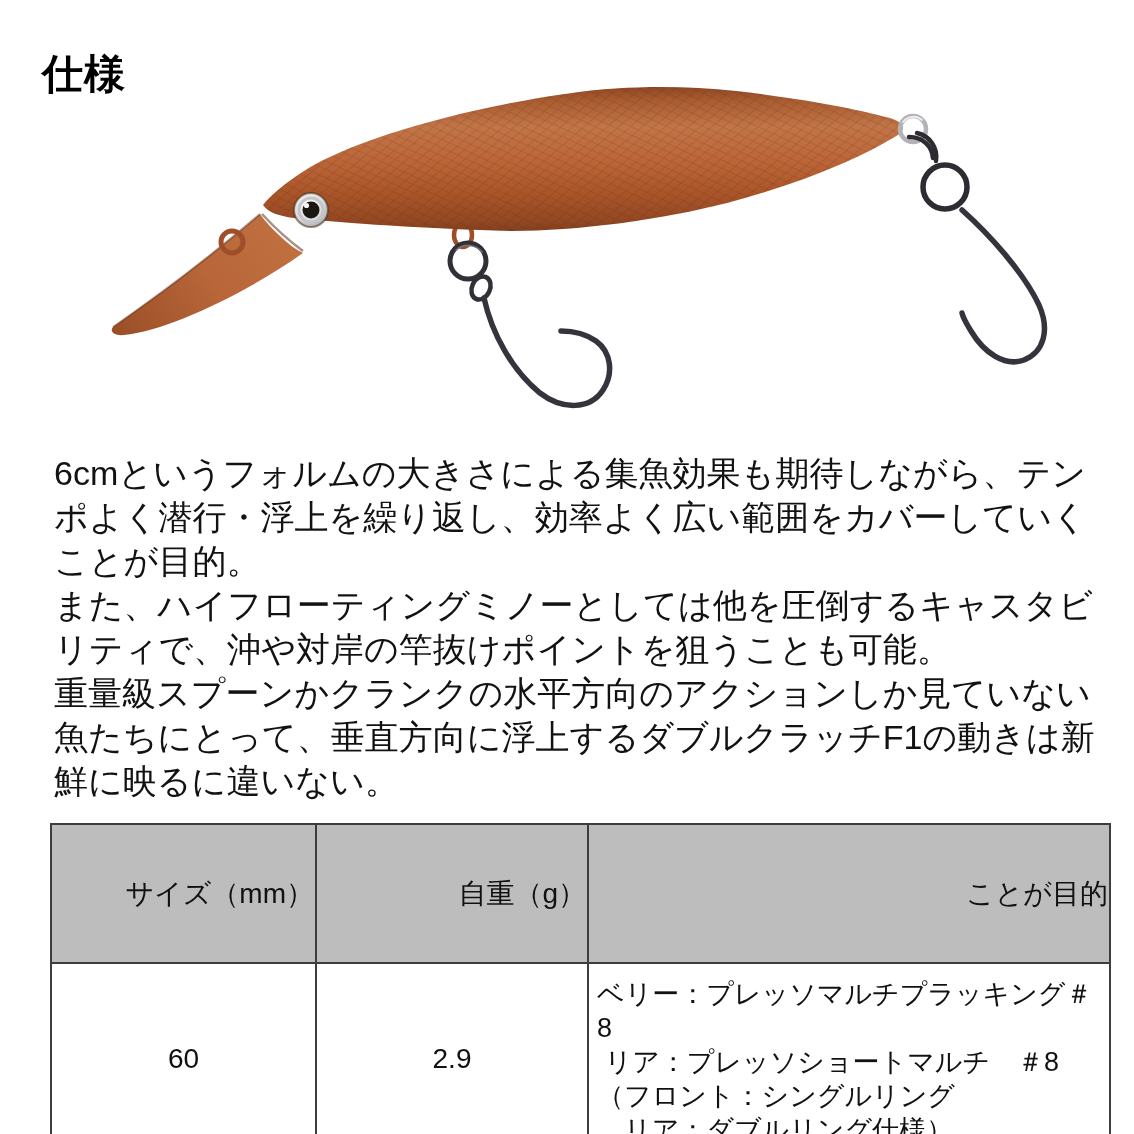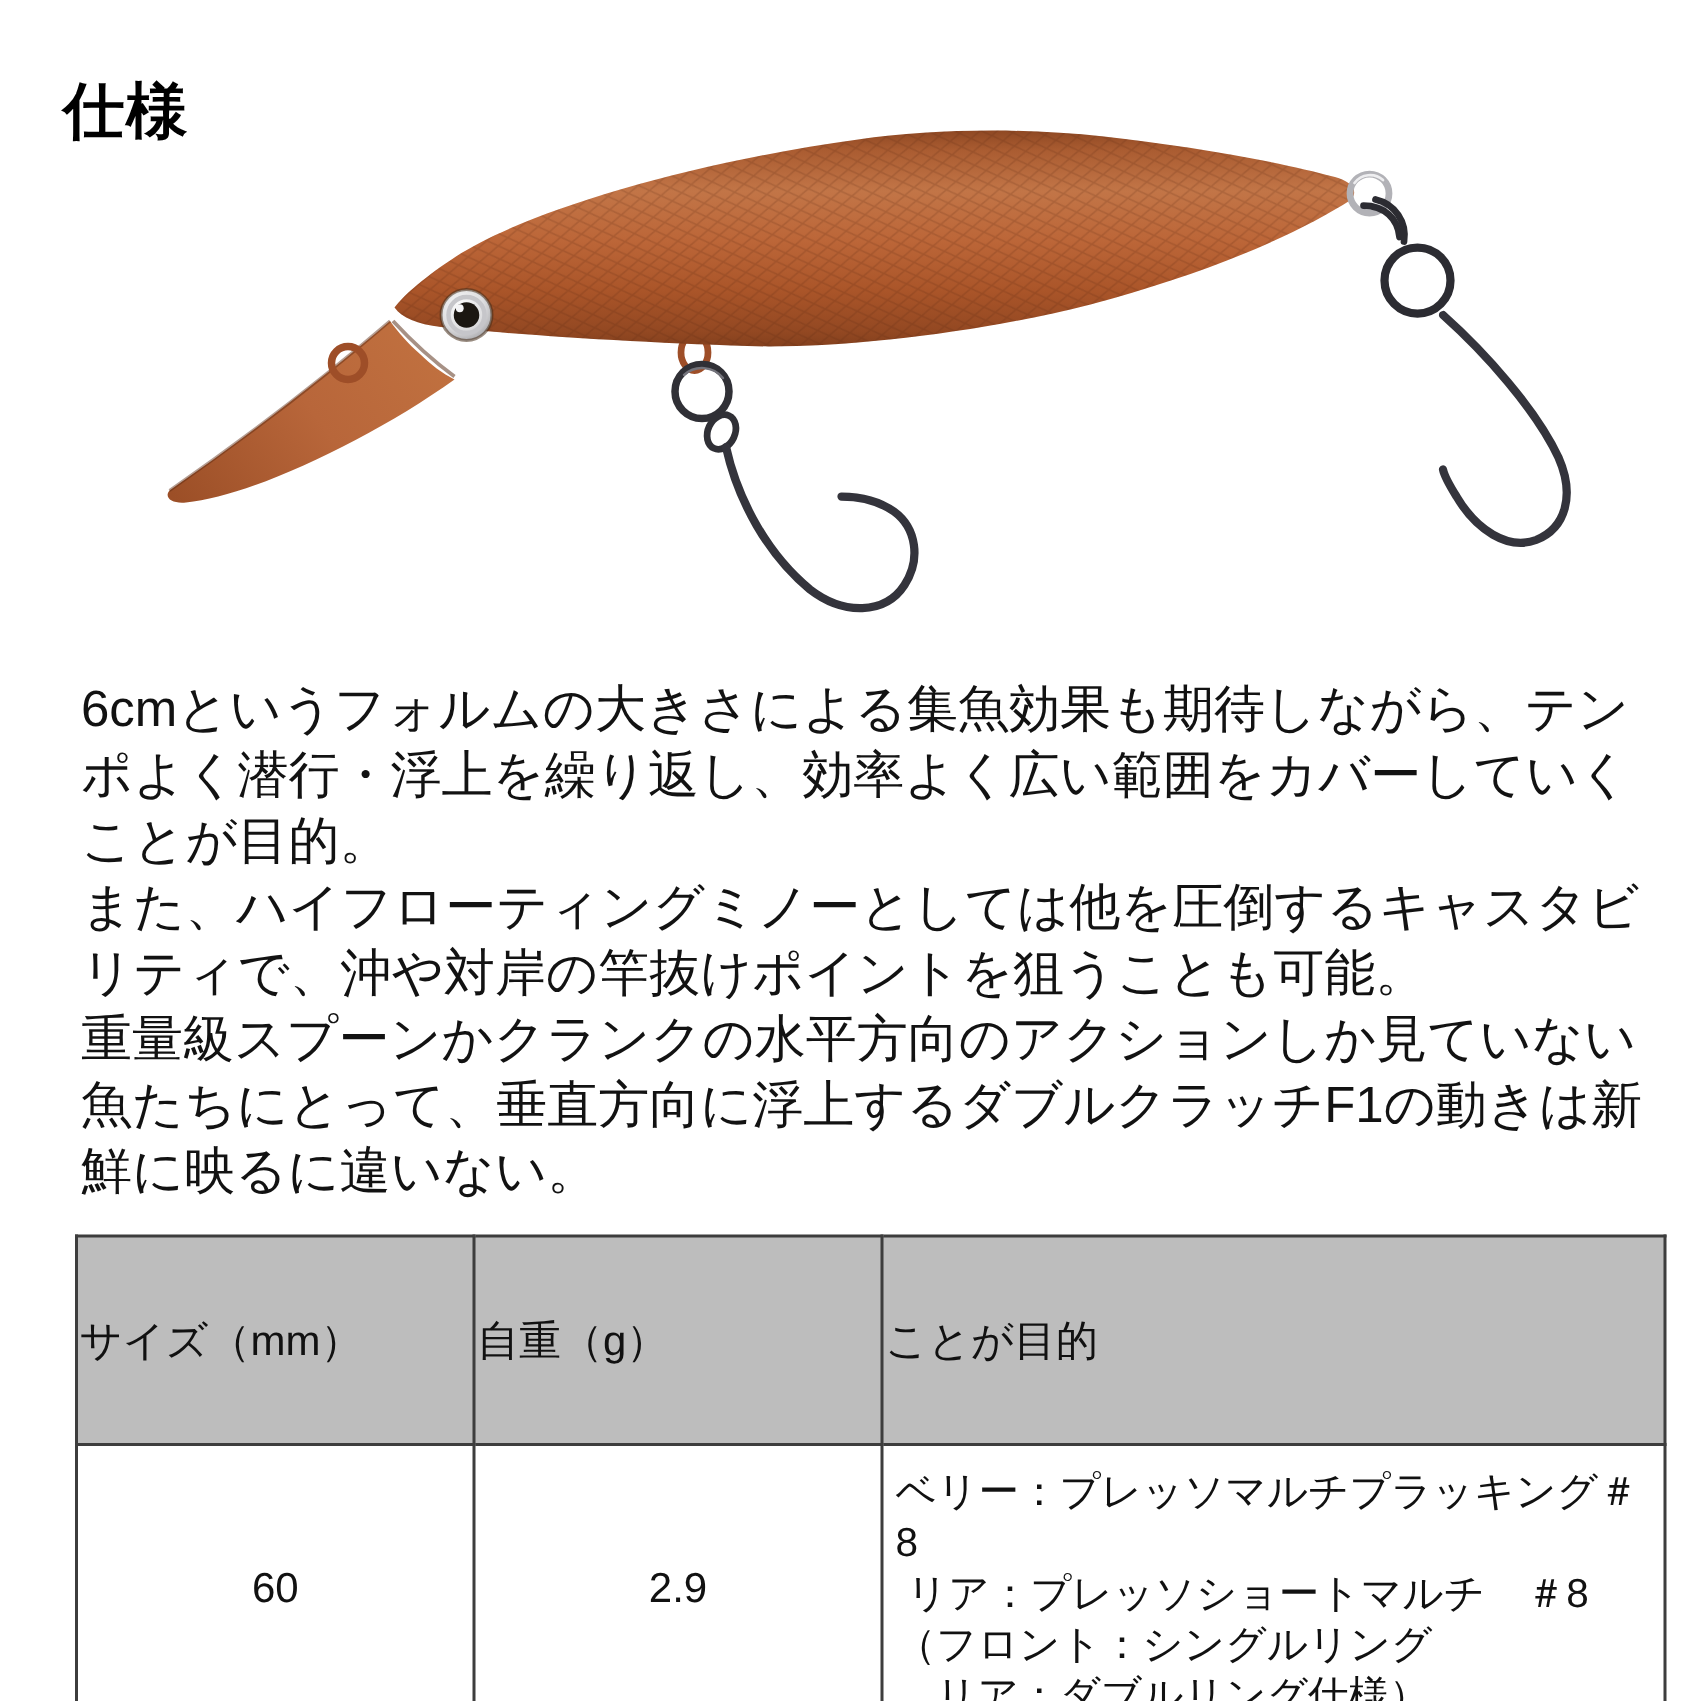--- a/index.html
+++ b/index.html
@@ -30,21 +30,21 @@
     position: absolute; left: 38px; top: 823px;
     width: 1059px; border-collapse: collapse;
     table-layout: fixed;
     font-size: 28px; color: #111;
   }
   table.spec th, table.spec td {
     border: 2px solid #3d3d3d;
     box-sizing: border-box;
     font-weight: 400;
   }
-  table.spec th { background: #bdbdbd; height: 139px; text-align: left; vertical-align: middle; }
+  table.spec th { background: #bdbdbd; height: 139px; text-align: right; vertical-align: middle; }
   table.spec td { height: 143px; background: #ffffff; }
   .col-size   { width: 265px; }
   .col-weight { width: 272px; }
   .col-hook   { width: 522px; }
   td.val { text-align: center; vertical-align: middle; }
   td.hook {
     text-align: left; vertical-align: top;
     padding: 13px 6px 6px 8px;
     font-size: 27px; line-height: 34px;
     white-space: pre-wrap;

